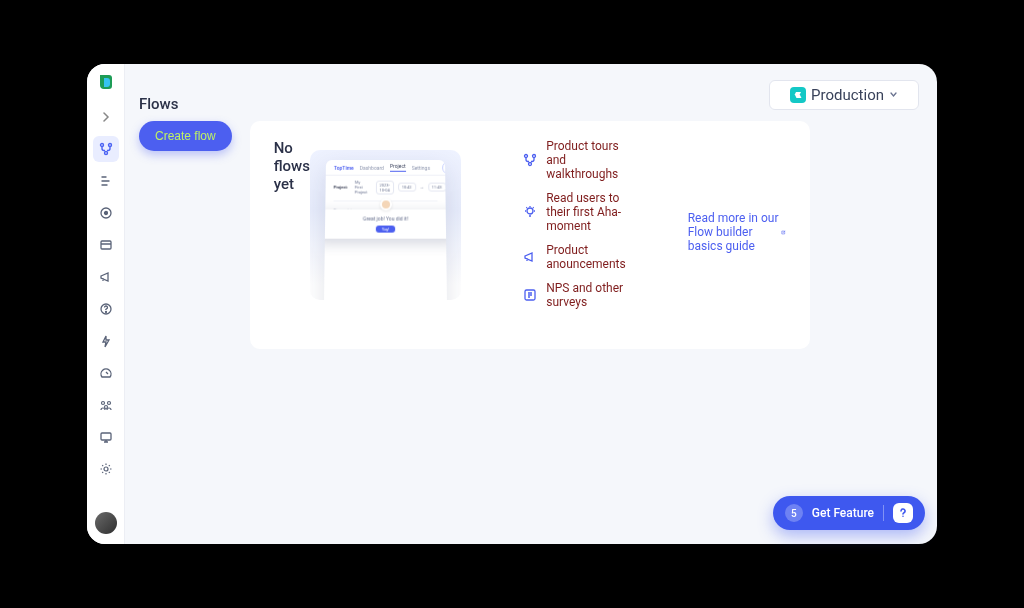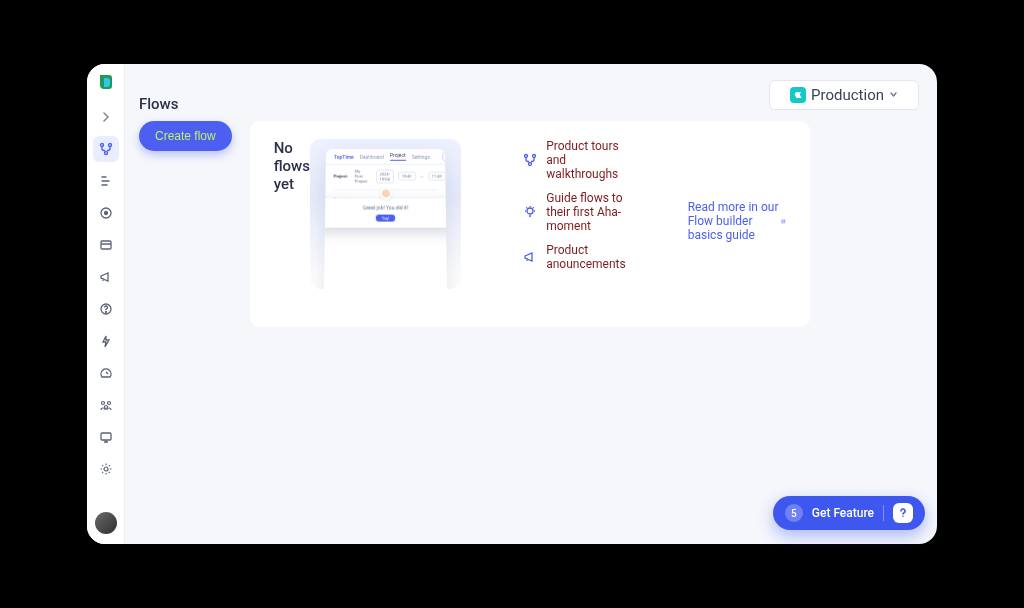--- a/index.html
+++ b/index.html
@@ -487,29 +487,38 @@
             </span>
             <span>Product tours and walkthroughs</span>
           </div>
           <div class="feat">
             <span class="feat-icon">
               <svg width="14" height="14" viewBox="0 0 14 14" fill="none" stroke="currentColor" stroke-width="1.3">
                   <circle cx="7" cy="6" r="3"></circle>
                   <path d="M6 11 h2 M7 2 v-1 M3 6 h-1 M12 6 h-1 M4 3 l-.7-.7 M10 3 l.7-.7"></path>
                 </svg>
             </span>
-            <span>Guide flows to their first Aha-moment</span>
+            <span>Read users to their first Aha-moment</span>
           </div>
           <div class="feat">
             <span class="feat-icon">
               <svg width="14" height="14" viewBox="0 0 14 14" fill="none" stroke="currentColor" stroke-width="1.3">
                   <path d="M2 6 l7 -3 v8 l-7 -3 z M4 8 v3"></path>
                 </svg>
             </span>
             <span>Product anouncements</span>
+          </div>
+          <div class="feat">
+            <span class="feat-icon">
+              <svg width="14" height="14" viewBox="0 0 14 14" fill="none" stroke="currentColor" stroke-width="1.3">
+                  <rect x="2" y="2" width="10" height="10" rx="1.5"></rect>
+                  <path d="M5 5 h4 M5 7 h4 M5 9 h2"></path>
+                </svg>
+            </span>
+            <span>NPS and other surveys</span>
           </div>
         </div>
 
         <a class="readmore">
           <span>Read more in our Flow builder basics guide</span>
           <svg width="11" height="11" viewBox="0 0 11 11">
               <path d="M4 2 h-2 v7 h7 v-2 M6 2 h3 v3 M9 2 l-4 4" stroke="currentColor" stroke-width="1.3" fill="none" stroke-linecap="round"></path>
             </svg>
         </a>
       </div>

